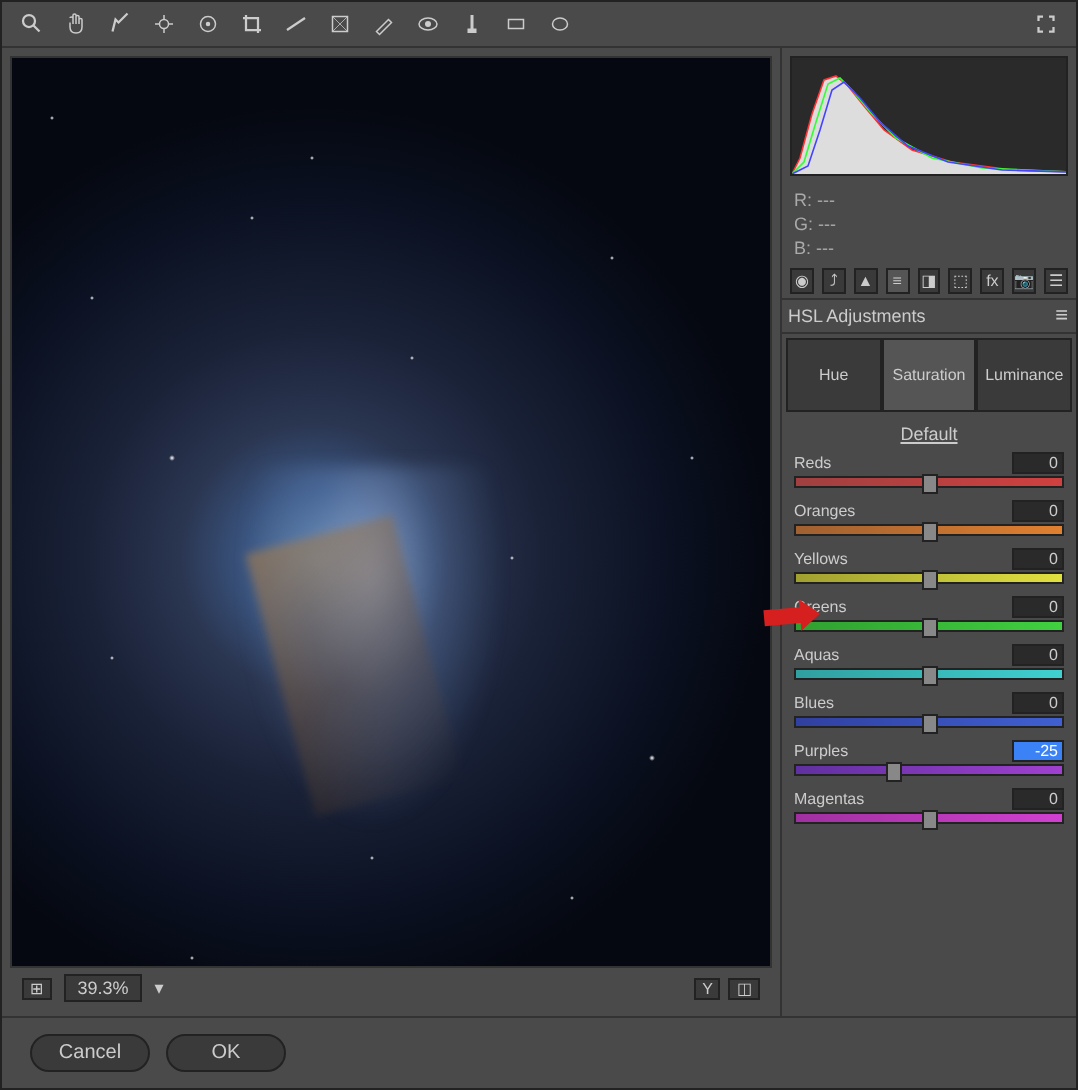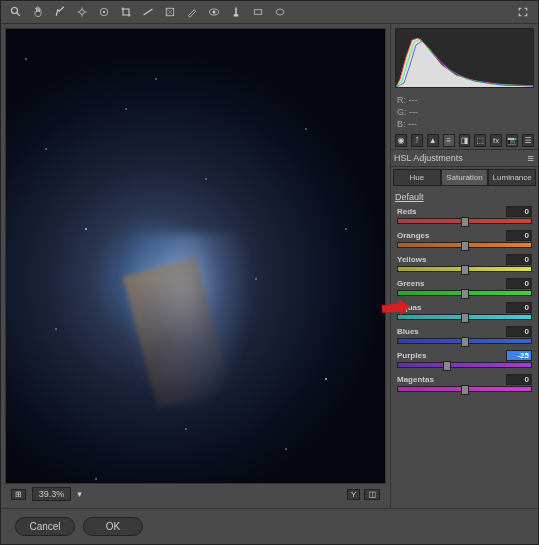--- a/index.html
+++ b/index.html
@@ -22,24 +22,24 @@
 .mini-btn { border: 1px solid #222; background: #3a3a3a; padding: 0 3px; cursor: pointer; font-size: 8px; }
 .side-panel { width: 148px; background: #4a4a4a; display: flex; flex-direction: column; border-left: 1px solid #333; }
 .histogram { height: 60px; background: #2a2a2a; margin: 4px; position: relative; border: 1px solid #222; overflow: hidden; }
 .histo-fill { position: absolute; bottom: 0; left: 0; right: 0; height: 52px; }
 .rgb-readout { padding: 2px 6px; font-size: 9px; color: #aaa; line-height: 12px; }
 .panel-tabs { display: flex; gap: 4px; padding: 2px 4px; border-bottom: 1px solid #333; }
 .panel-tab-icon { width: 13px; height: 13px; background: #3a3a3a; border: 1px solid #222; cursor: pointer; display: flex; align-items: center; justify-content: center; font-size: 8px; color: #ccc; }
 .panel-title { text-align: left; padding: 3px; font-size: 9px; border-bottom: 1px solid #333; position: relative; }
 .panel-menu { position: absolute; right: 4px; top: 2px; font-size: 11px; cursor: pointer; }
 .mode-tabs { display: flex; padding: 2px; gap: 0; }
-.mode-tab { flex: 1; text-align: center; padding: 3px 0; font-size: 8px; background: #3a3a3a; border: 1px solid #222; cursor: pointer; }
+.mode-tab { flex: 1; text-align: center; padding: 13px 0; font-size: 8px; background: #3a3a3a; border: 1px solid #222; cursor: pointer; }
 .mode-tab.active { background: #555; }
-.default-link { text-align: left; padding: 4px; font-size: 9px; text-decoration: underline; color: #ccc; cursor: pointer; }
-.sliders { padding: 0 6px; font-weight: bold; }
+.default-link { text-align: center; padding: 4px; font-size: 9px; text-decoration: underline; color: #ccc; cursor: pointer; }
+.sliders { padding: 0 6px; }
 .slider-row { margin-bottom: 6px; }
 .slider-label-row { display: flex; justify-content: space-between; align-items: center; margin-bottom: 1px; }
 .slider-label { font-size: 8px; color: #ccc; }
 .slider-value { width: 26px; background: #2a2a2a; border: 1px solid #222; text-align: right; padding: 0 2px; font-size: 8px; color: #ccc; }
 .slider-value.highlight { background: #3b82f6; color: #fff; }
 .slider-track { height: 6px; position: relative; border: 1px solid #222; }
 .slider-thumb { position: absolute; top: -2px; width: 8px; height: 10px; background: #888; border: 1px solid #222; transform: translateX(-50%); cursor: pointer; }
 .track-reds { background: linear-gradient(90deg, #a04040, #d04040); }
 .track-oranges { background: linear-gradient(90deg, #a06030, #e08030); }
 .track-yellows { background: linear-gradient(90deg, #a0a030, #e0e040); }

